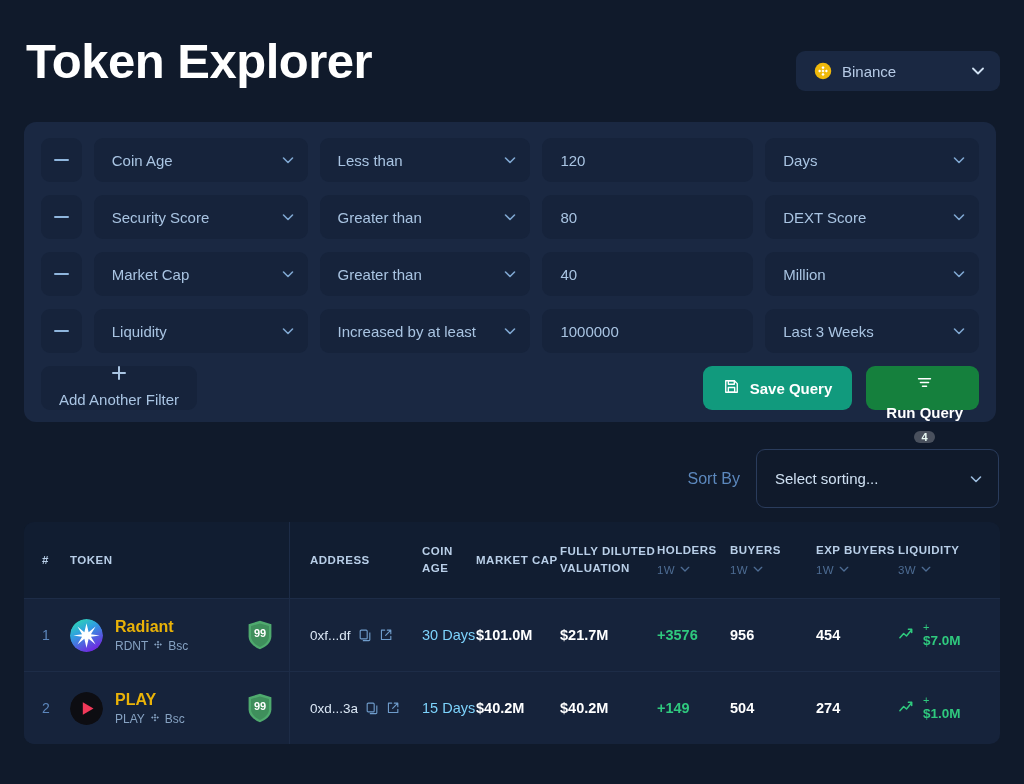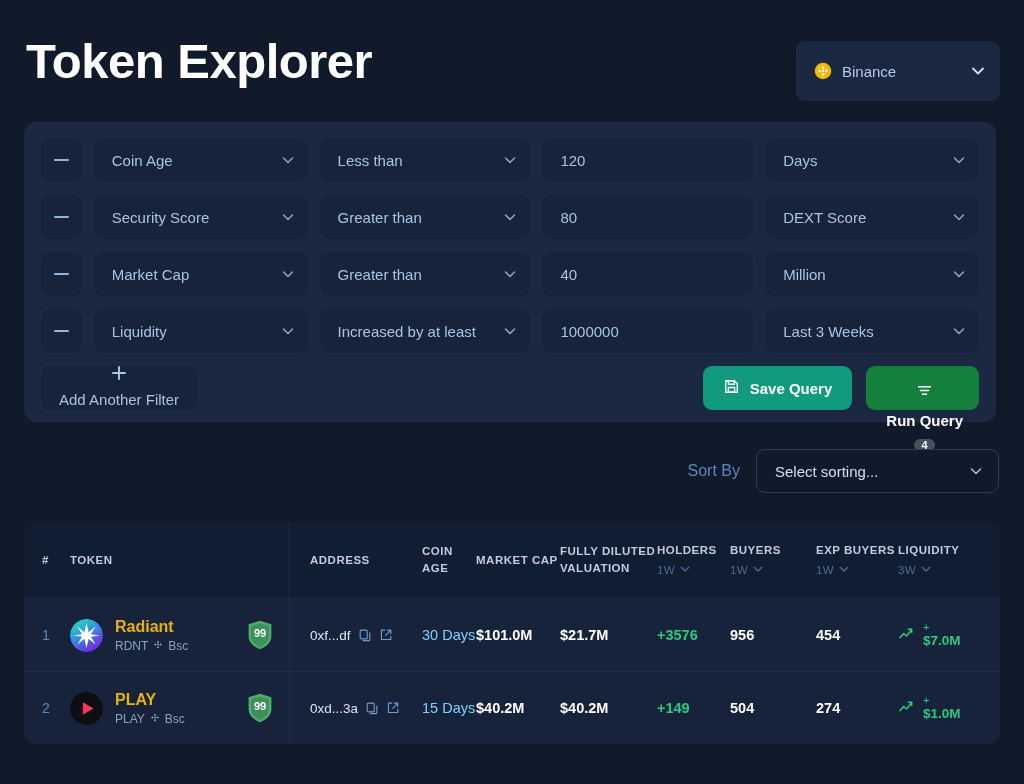--- a/index.html
+++ b/index.html
@@ -32,21 +32,21 @@
     font-weight: bold;
     color: #ffffff;
     letter-spacing: -0.5px;
     line-height: 62px;
   }
   .chain-select {
     display: flex;
     align-items: center;
     gap: 10px;
     width: 204px;
-    height: 60px;
+    height: 40px;
     background: #1a2842;
     border-radius: 9px;
     padding: 0 16px 0 18px;
     margin-top: 20px;
   }
   .chain-icon { width: 18px; height: 18px; flex: 0 0 18px; }
   .chain-label {
     flex: 1;
     font-size: 15px;
     color: #b7cbe6;
@@ -141,21 +141,21 @@
 
   .btn-save, .btn-run {
     display: flex;
     align-items: center;
     gap: 10px;
     height: 44px;
     border-radius: 9px;
     color: #ffffff;
     font-size: 15px;
     font-weight: bold;
-    padding: 16px 20px;
+    padding: 8px 20px;
   }
   .btn-save { background: #119a7d; }
   .btn-run  { background: #15803d; margin-left: 14px; padding-right: 16px; flex-direction: column; }
   .run-badge {
     min-width: 21px; height: 21px;
     border-radius: 11px;
     background: rgba(255,255,255,0.24);
     color: #eafaf4;
     font-size: 11px;
     font-weight: bold;
@@ -167,21 +167,21 @@
   .sort-row {
     position: absolute;
     right: 25px;
     top: 449px;
     display: flex;
     align-items: center;
     gap: 16px;
   }
   .sort-label { font-size: 16px; color: #5c88bd; }
   .sort-select {
-    width: 243px; height: 44px;
+    width: 243px; height: 59px;
     border: 1px solid #2a3c5c;
     border-radius: 9px;
     display: flex; align-items: center;
     padding: 0 16px 0 18px;
     color: #cfe0f2;
     font-size: 15px;
     background: #101a2b;
   }
   .sort-select .txt { flex: 1; }
 

